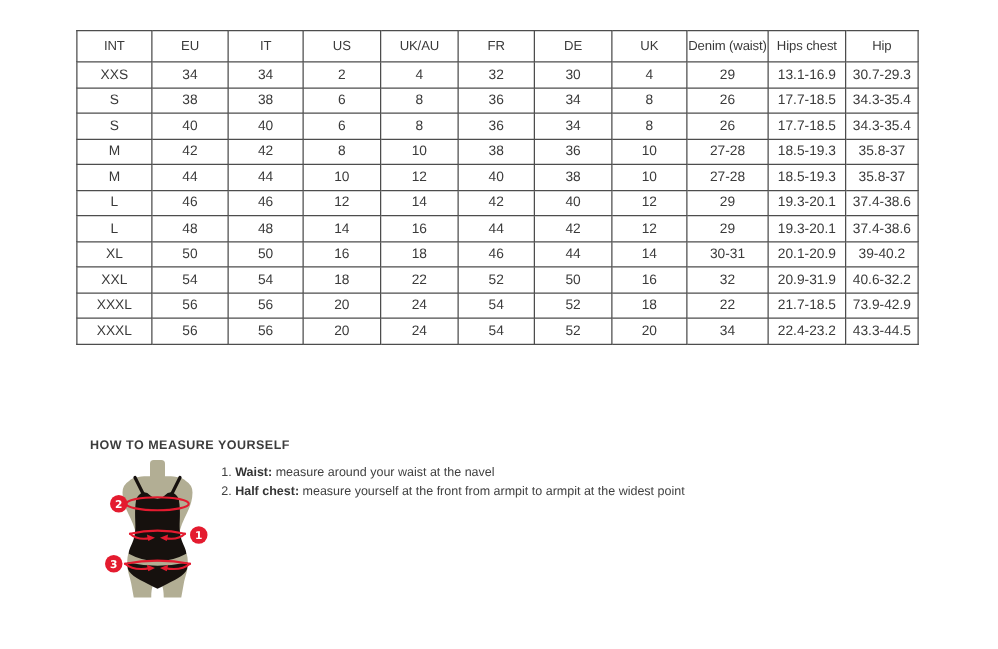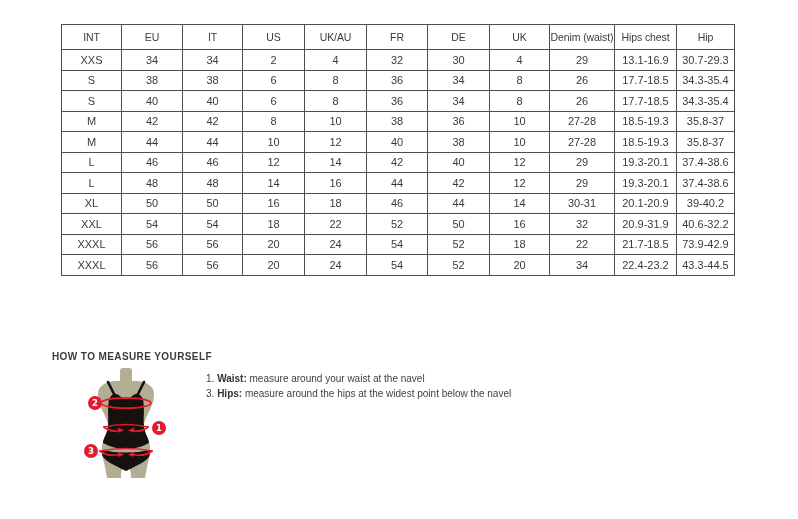--- a/index.html
+++ b/index.html
@@ -22,27 +22,27 @@
   th,td{
     border:1px solid var(--line);
     text-align:center;vertical-align:middle;
     font-weight:400;color:var(--text);
     white-space:nowrap;overflow:hidden;
   }
   th{height:25px;font-size:10.5px;letter-spacing:-0.1px;}
   td{height:20.5px;font-size:11px;}
   
   .measure-heading{
-    position:absolute;left:52px;top:351px;
+    position:absolute;left:72px;top:351px;
     font-size:10px;font-weight:700;letter-spacing:0.4px;
     color:#3c3c3c;
   }
   .measure-steps{
     position:absolute;left:177px;top:371px;
-    font-size:10px;color:#3f3f3f;margin-left:29px;
+    font-size:10px;color:#3f3f3f;
   }
   .step{line-height:15px;height:15px;}
   .step strong{font-weight:700;color:#343434;}
   .figure-svg{position:absolute;left:80px;top:366px;}
   .skin{fill:var(--skin);}
   .garment{fill:var(--garment);}
   .strap{stroke:var(--garment);stroke-width:2.6;stroke-linecap:round;fill:none;}
   .red-stroke{stroke:var(--accent);stroke-width:1.7;fill:none;stroke-linecap:round;}
   .red-fill{fill:var(--accent);}
   .badge-num{
@@ -228,21 +228,21 @@
           <td>43.3-44.5</td>
         </tr>
       </tbody>
   </table>
 </div>
 
 <div class="measure-heading">HOW TO MEASURE YOURSELF</div>
 
 <div class="measure-steps">
     <div class="step"><span>1. </span><strong>Waist:</strong><span> measure around your waist at the navel</span></div>
-    <div class="step"><span>3. </span><strong>Hips:</strong><span> measure around the hips at the widest point below the navel</span></div>
+    <div class="step"><span>2. </span><strong>Half chest:</strong><span> measure yourself at the front from armpit to armpit at the widest point</span></div>
   </div>
 
 <svg class="figure-svg" width="96" height="118" viewBox="0 0 96 118" xmlns="http://www.w3.org/2000/svg">
 
   <g>
     <path class="skin" d="M40,15 L40,5 Q40,2 43,2 L49,2 Q52,2 52,5 L52,15
       C58,15 65,15 69,19 Q74,22 74,28
       C74,40 67,47 64,58
       C62,67 69,72 70,80
       C71,90 68,95 67,101

